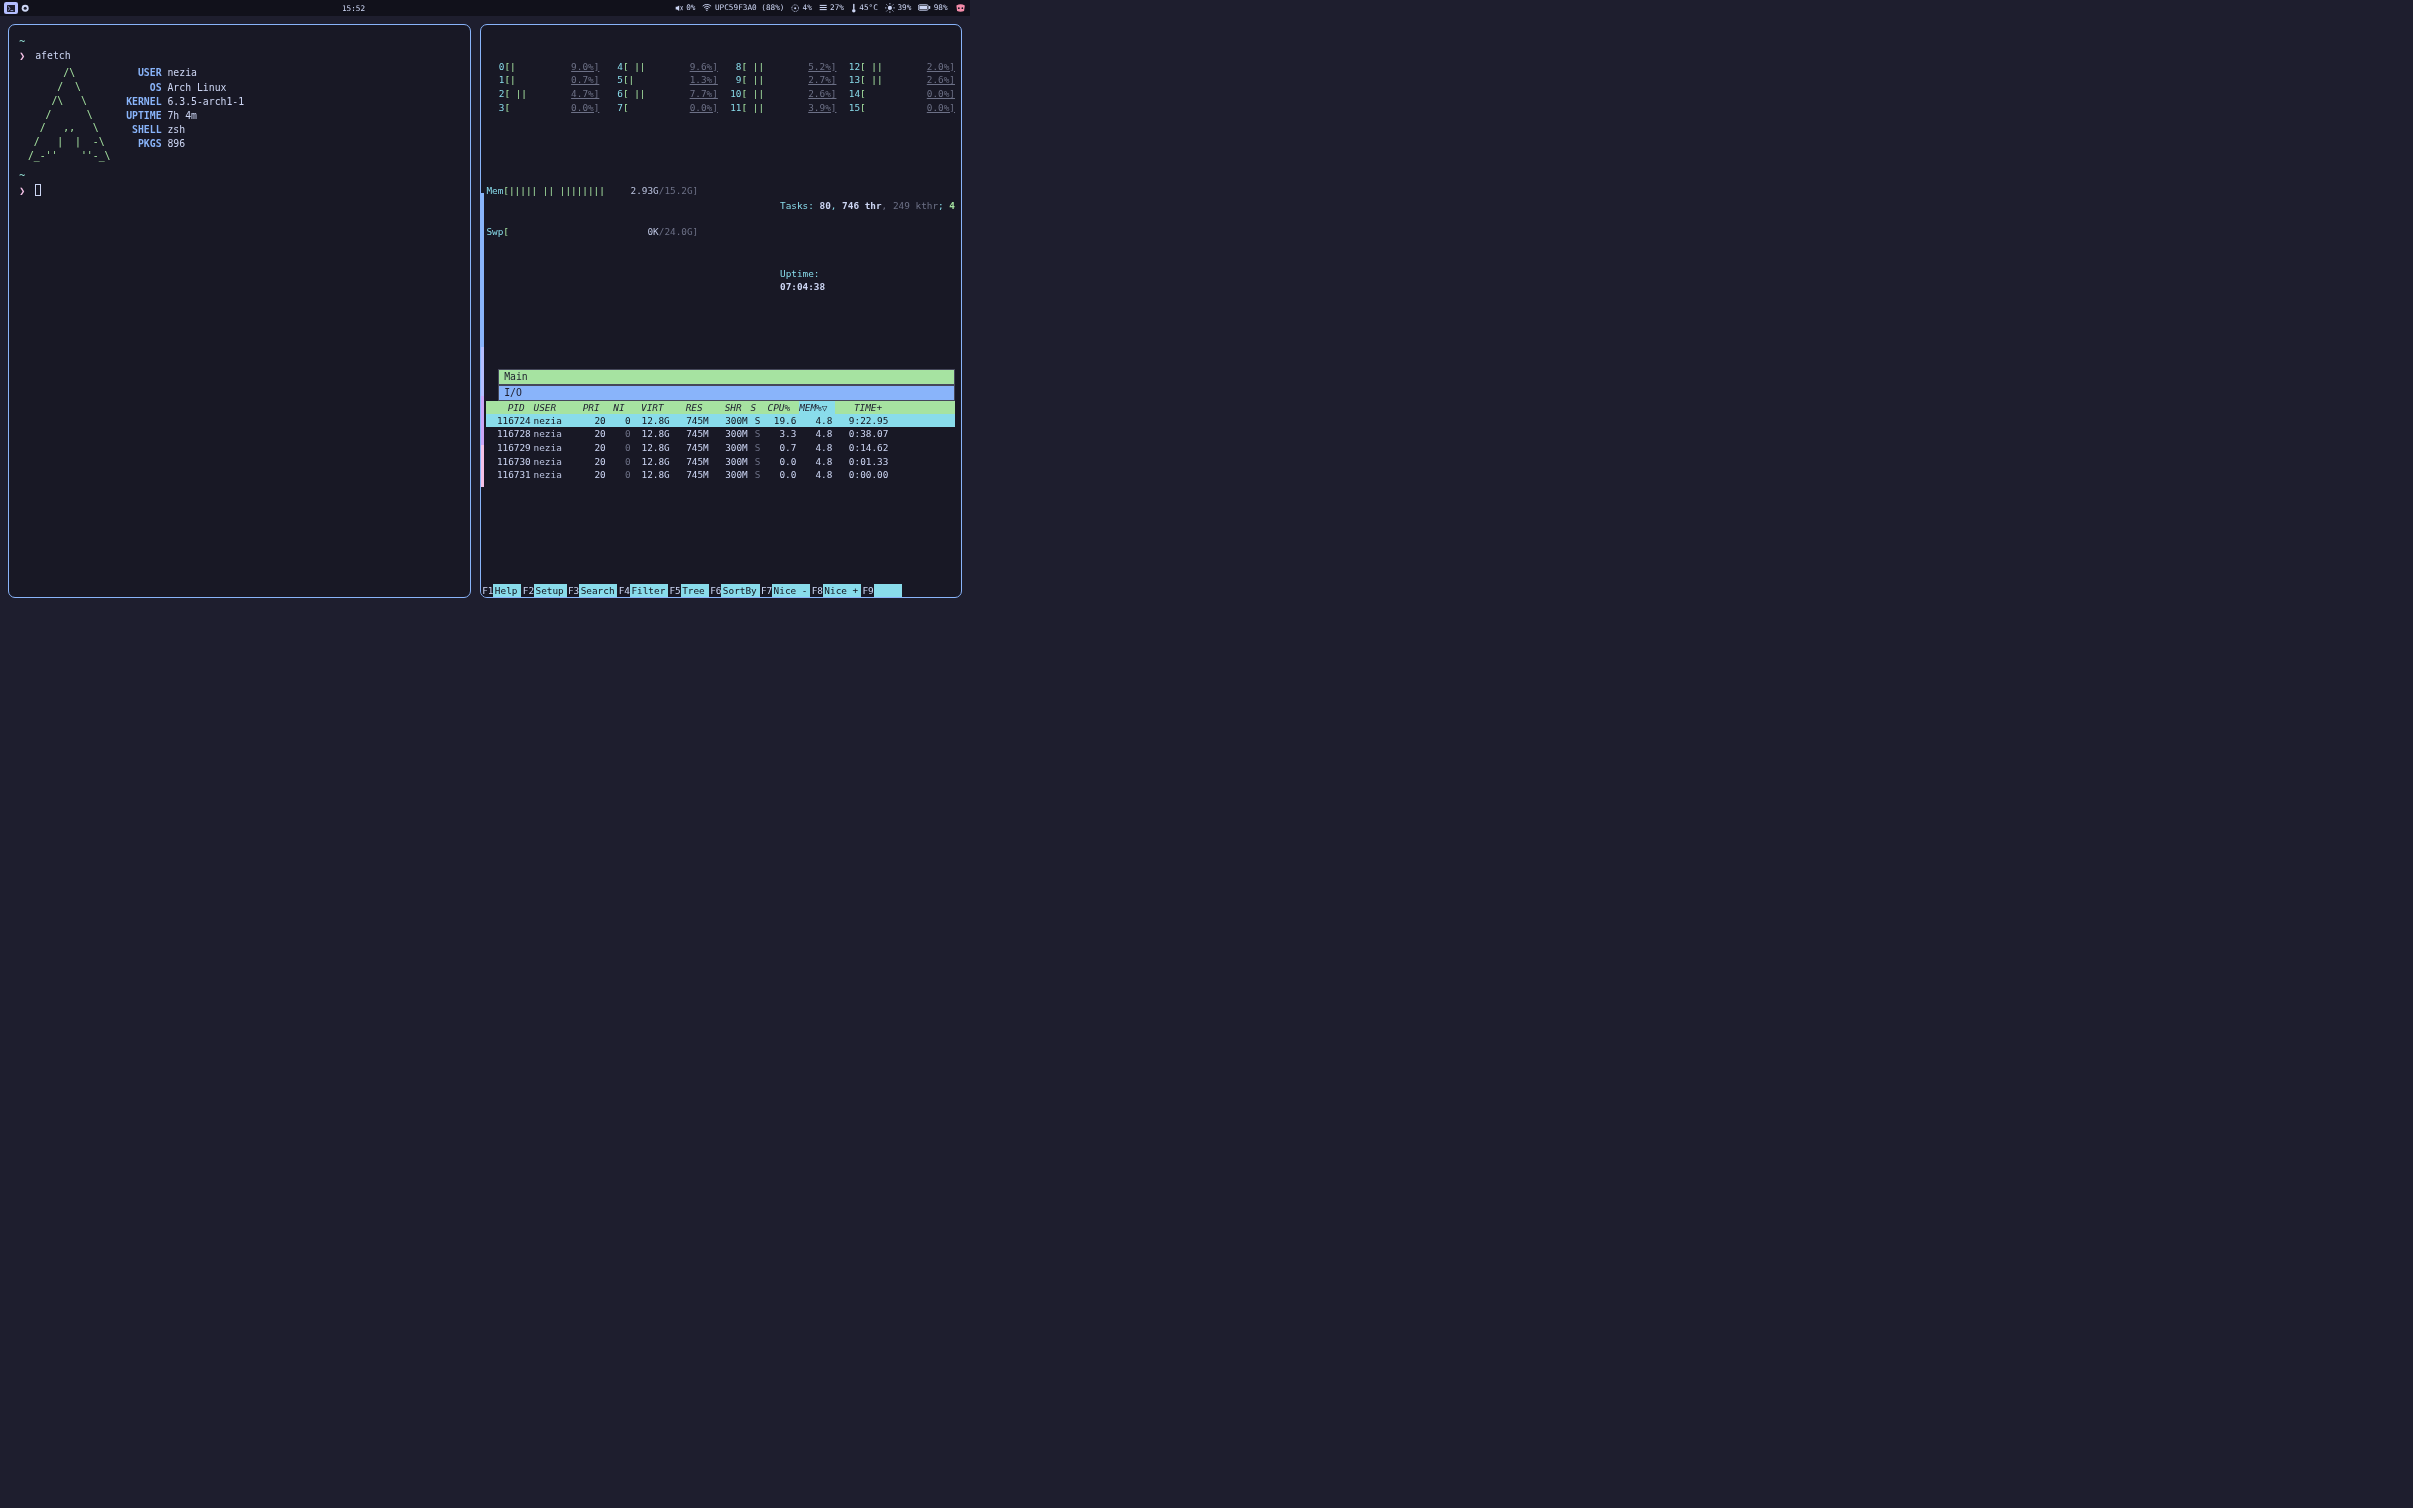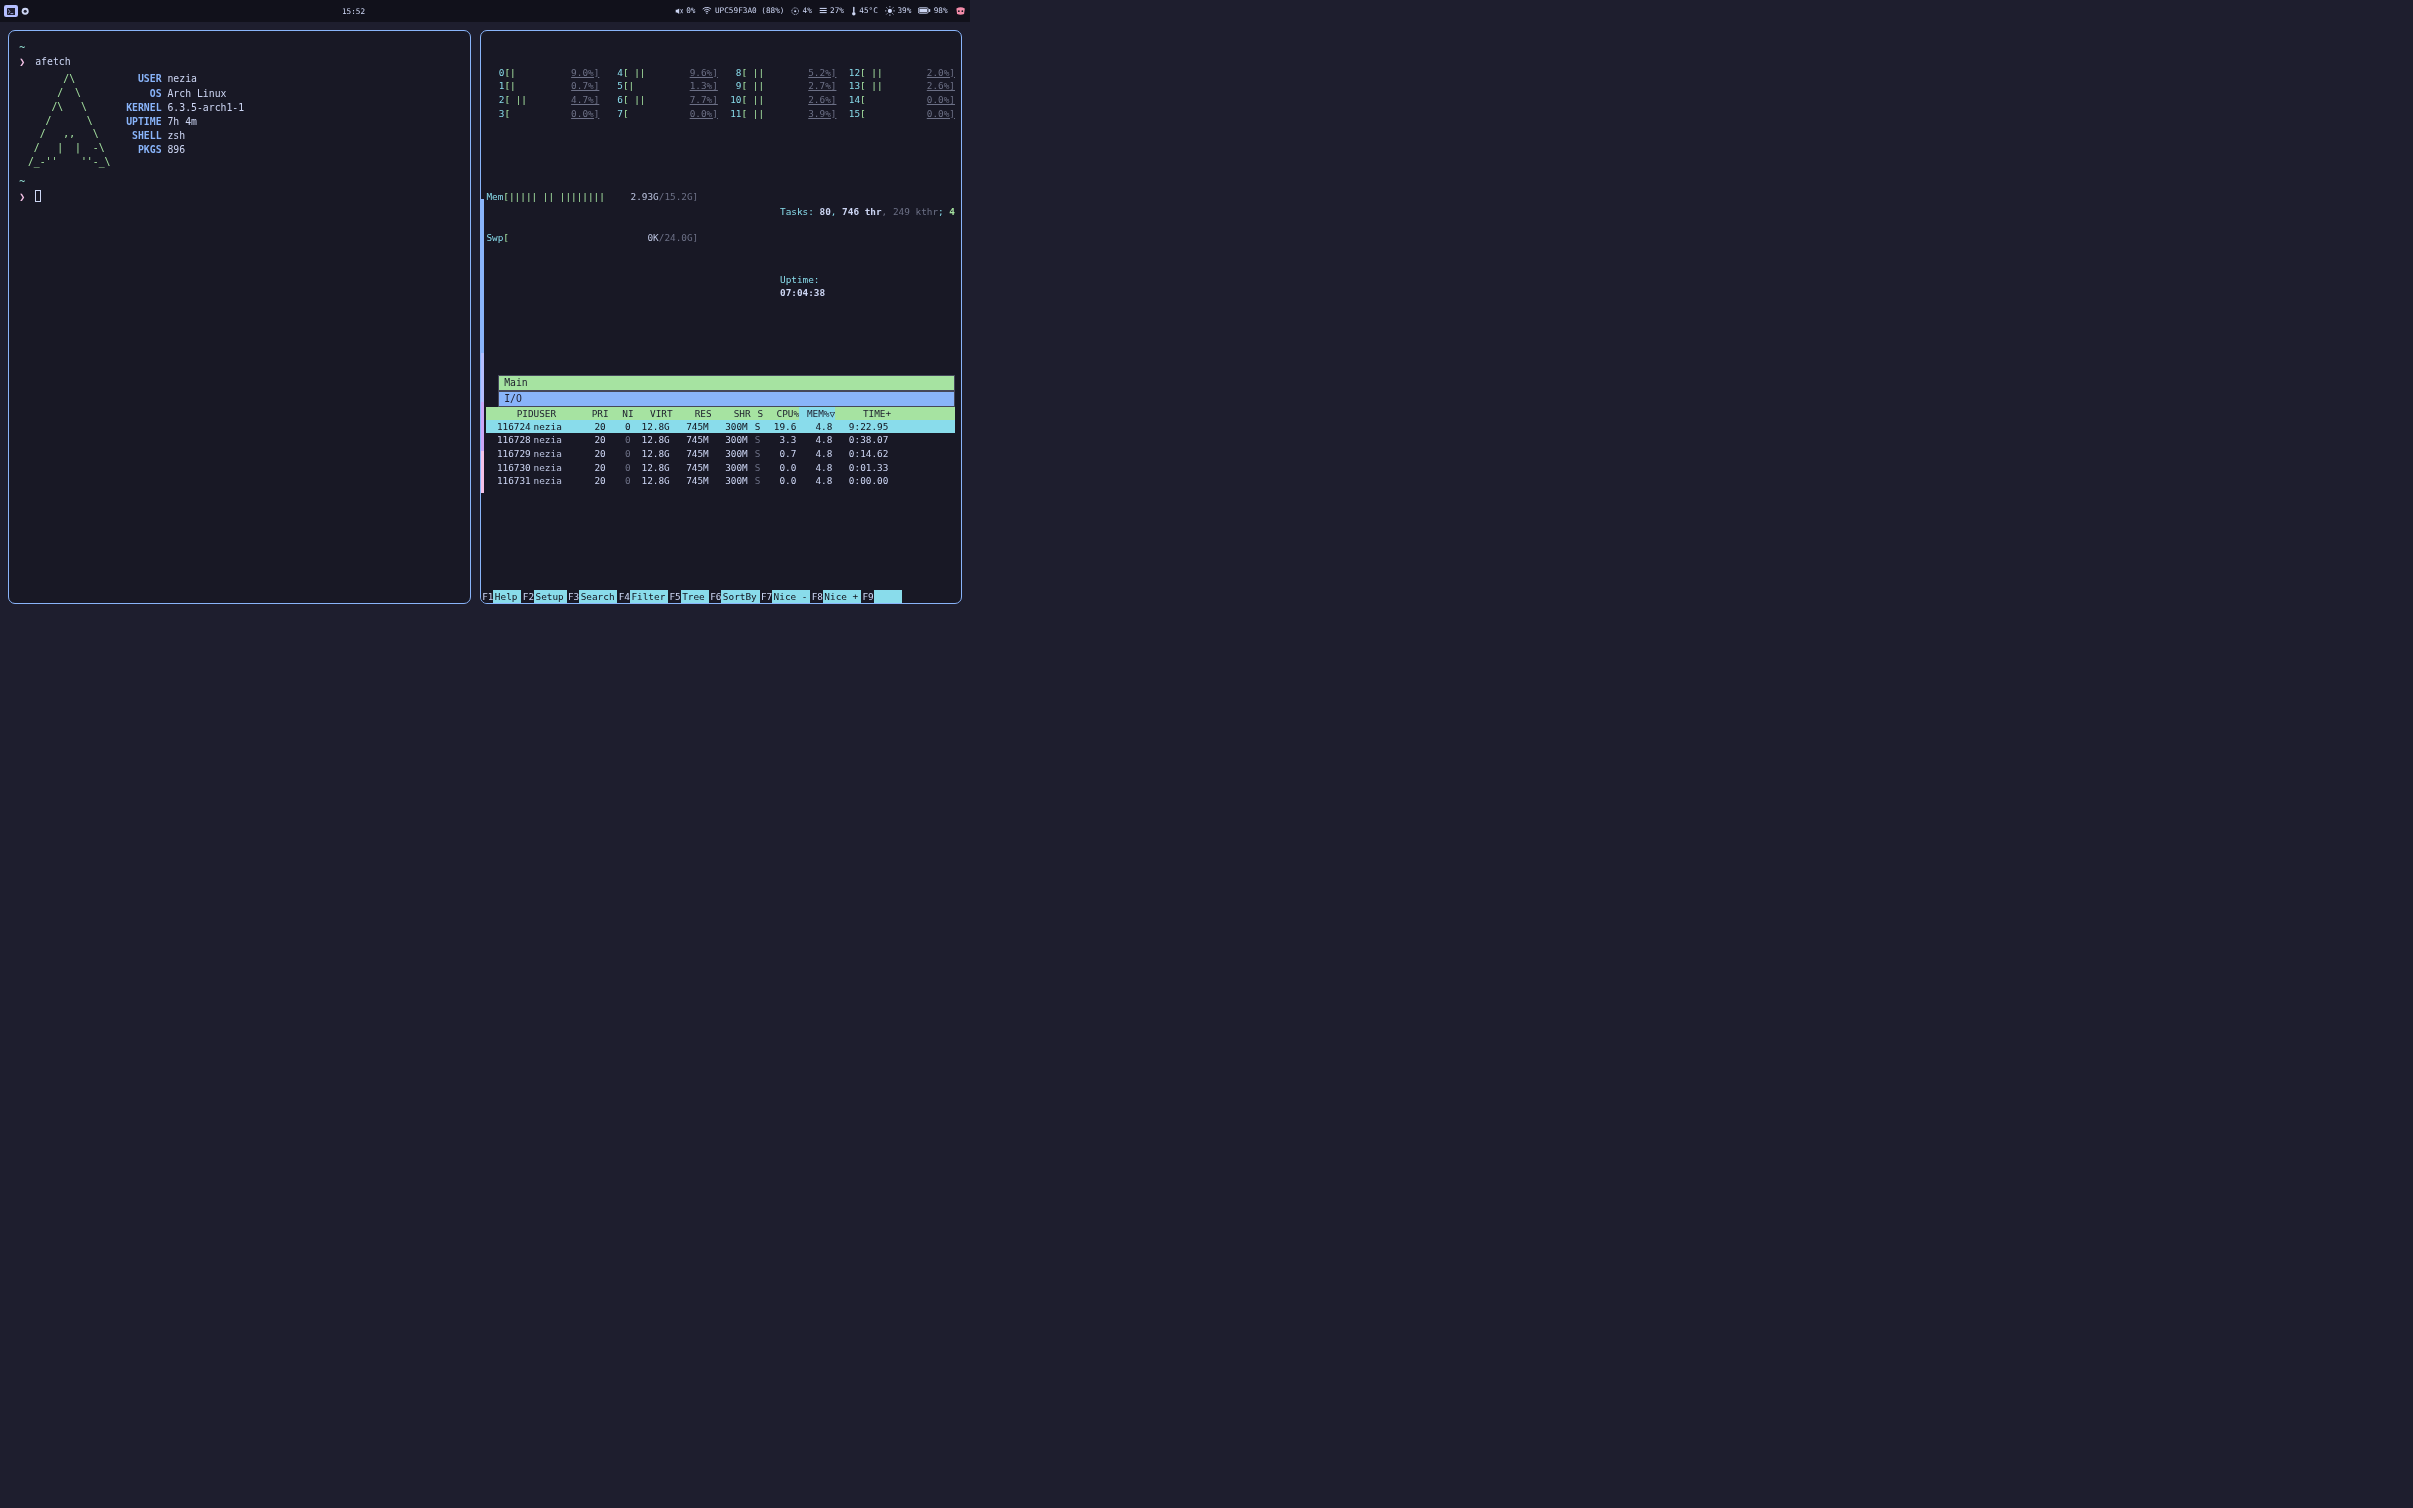--- a/index.html
+++ b/index.html
@@ -6,21 +6,21 @@
   body {
     background: #1e1e2e;
     width: 970px;
     height: 606px;
     font-family: 'Menlo', 'Consolas', monospace;
     font-size: 9.8px;
     color: #cdd6f4;
     overflow: hidden;
   }
   .topbar {
-    height: 22px;
+    height: 16px;
     background: #11111b;
     display: flex;
     align-items: center;
     padding: 0 4.2px;
     font-size: 7.7px;
     color: #cdd6f4;
     justify-content: space-between;
   }
   .topbar-left, .topbar-right, .topbar-center { display:flex; align-items:center; gap:7px; }
   .topbar-center { position:relative; }
@@ -102,21 +102,21 @@
   .tab.main { background:#a6e3a1; color:#1e1e2e; border:0.7px solid #45475a;}
   .tab.io   { background:#89b4fa; color:#1e1e2e; border:0.7px solid #45475a;}
 
   .proc-header {
     background:#a6e3a1; color:#1e1e2e;
     display:grid;
     grid-template-columns: 43px 43px 32px 25px 39px 39px 39px 12.6px 36px 36px 56px;
     padding:0 1.4px 0 4.2px;
     font-size:9.4px;
   }
-  .proc-header div { text-align:right; padding-right:0;}
+  .proc-header div { text-align:right; padding-right:9px;font-style:italic;}
   .proc-header .l { text-align:left; }
   .proc-header .memcol { background:#89dceb; }
 
   .proc-body { font-size:9.4px; line-height:1.45; overflow:hidden; }
   .proc-row {
     display:grid;
     grid-template-columns: 43px 43px 32px 25px 39px 39px 39px 12.6px 36px 36px 56px;
     padding:0 1.4px 0 4.2px;
   }
   .proc-row div { text-align:right; padding-right:2.8px; }

